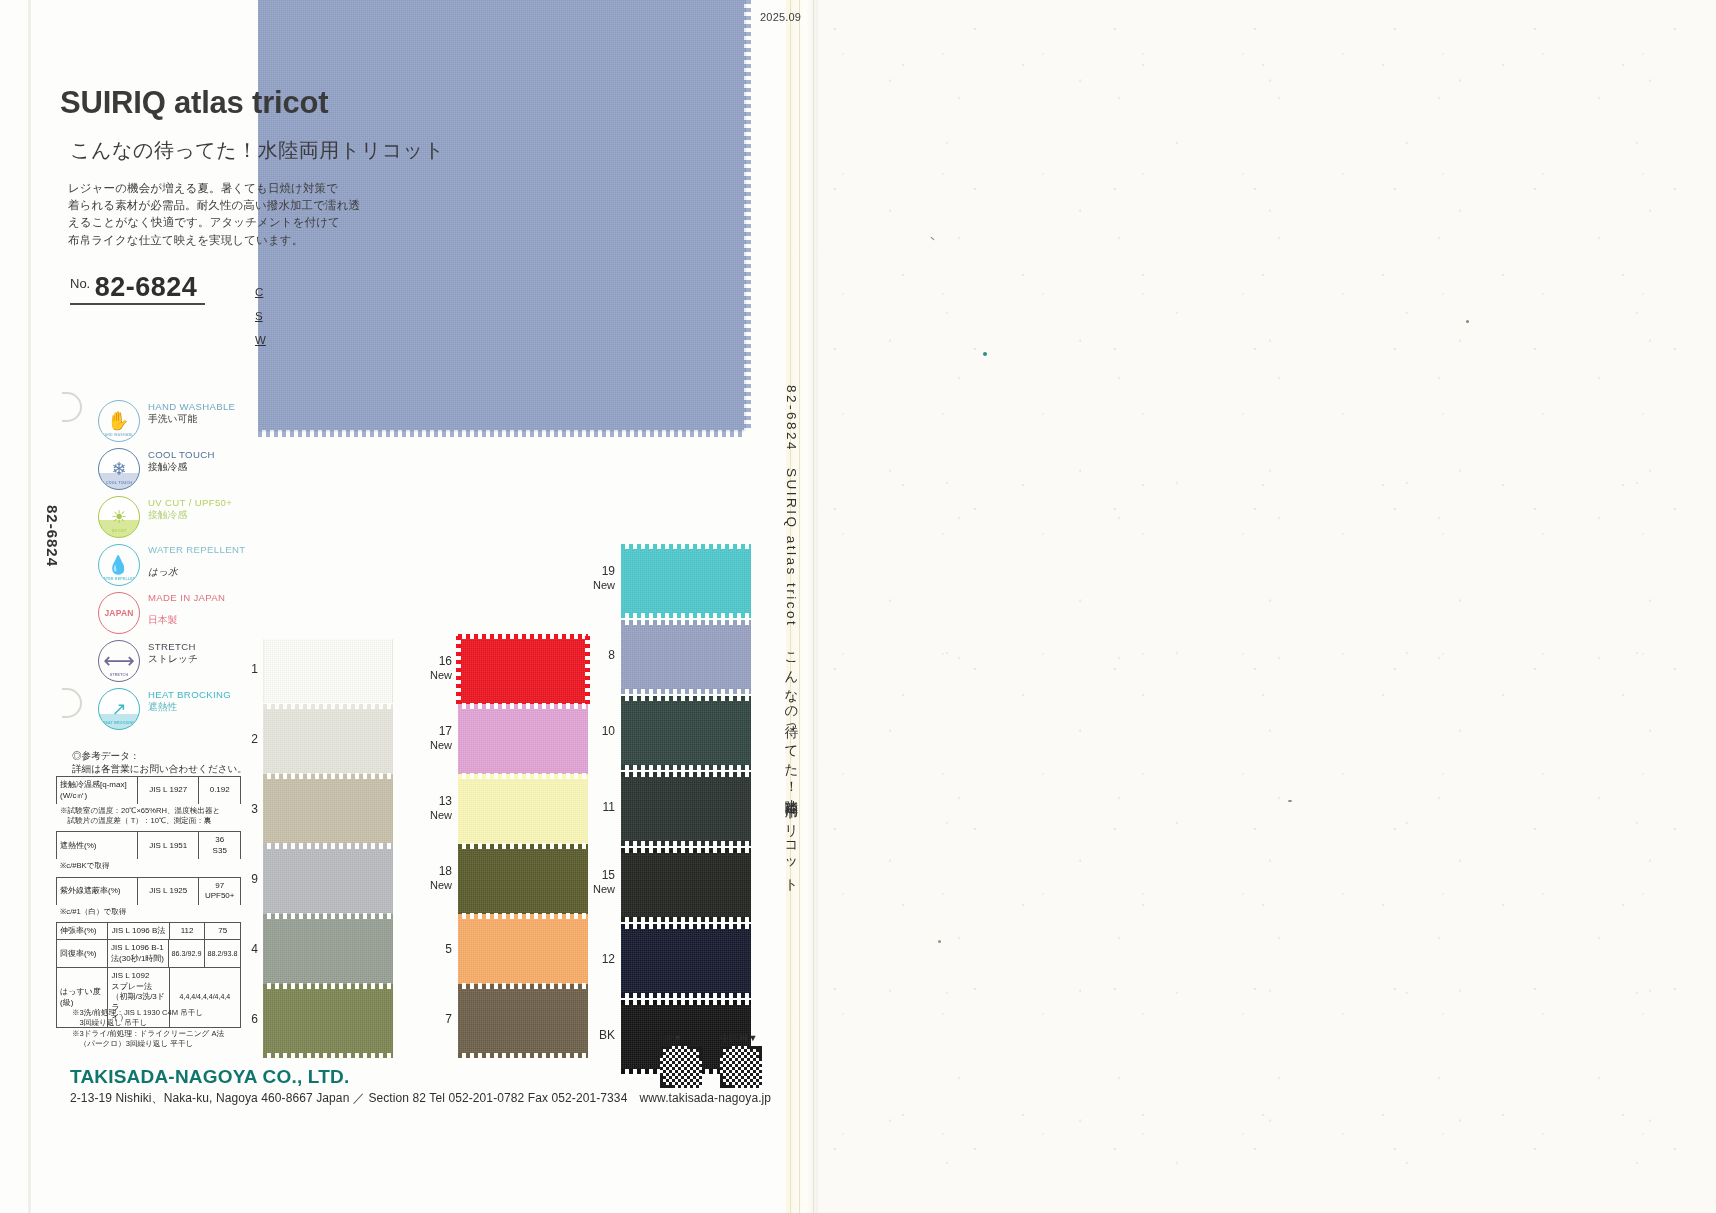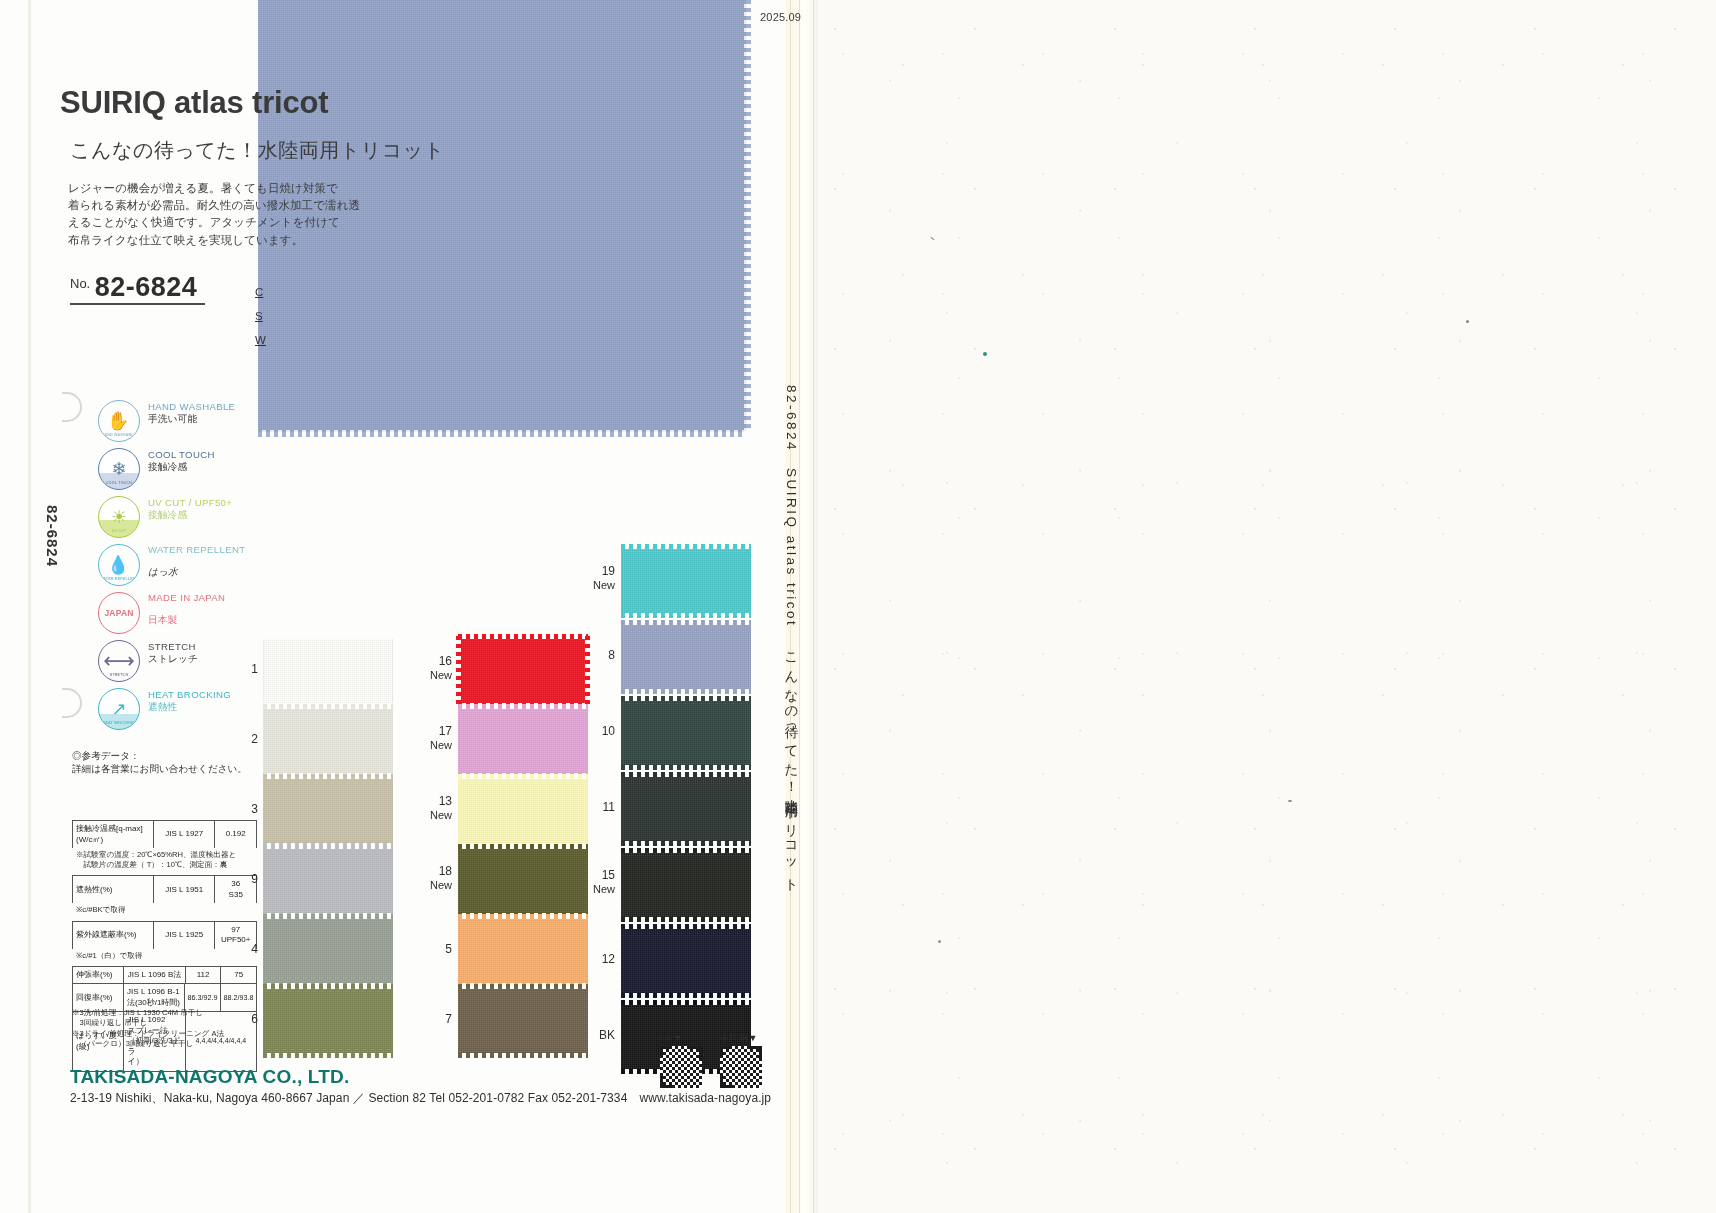--- a/index.html
+++ b/index.html
@@ -120,21 +120,21 @@
   }
   .feat .txt { position:absolute; left:50px; top:3px; }
   .feat .en { font-size:9.6px; letter-spacing:.35px; line-height:11.5px; }
   .feat .jp { font-size:9.8px; color:#3a3a3a; line-height:12.5px; }
 
   
   .refnote {
     position:absolute; left:72px; top:750px; font-size:9.6px; color:#2f2f2f; line-height:12.5px;
     white-space:pre-line;
   }
-  .spec-table { position:absolute; left:72px; top:776px; width:185px;margin-top:44px; }
+  .spec-table { position:absolute; left:56px; top:776px; width:185px; }
   .trow { display:flex; border:1px solid #555; border-bottom:none; }
   .trow:last-child { border-bottom:1px solid #555; }
   .tcell {
     padding:3px 3px; font-size:8px; color:#222; line-height:10.5px;
     border-right:1px solid #555; display:flex; align-items:center;
     white-space:pre-line;
   }
   .tcell:last-child { border-right:none; }
   .tcell.c { justify-content:center; text-align:center; }
   .tnote { font-size:7.6px; color:#2a2a2a; line-height:10.2px; padding:2px 0 3px 4px; white-space:pre-line; }

